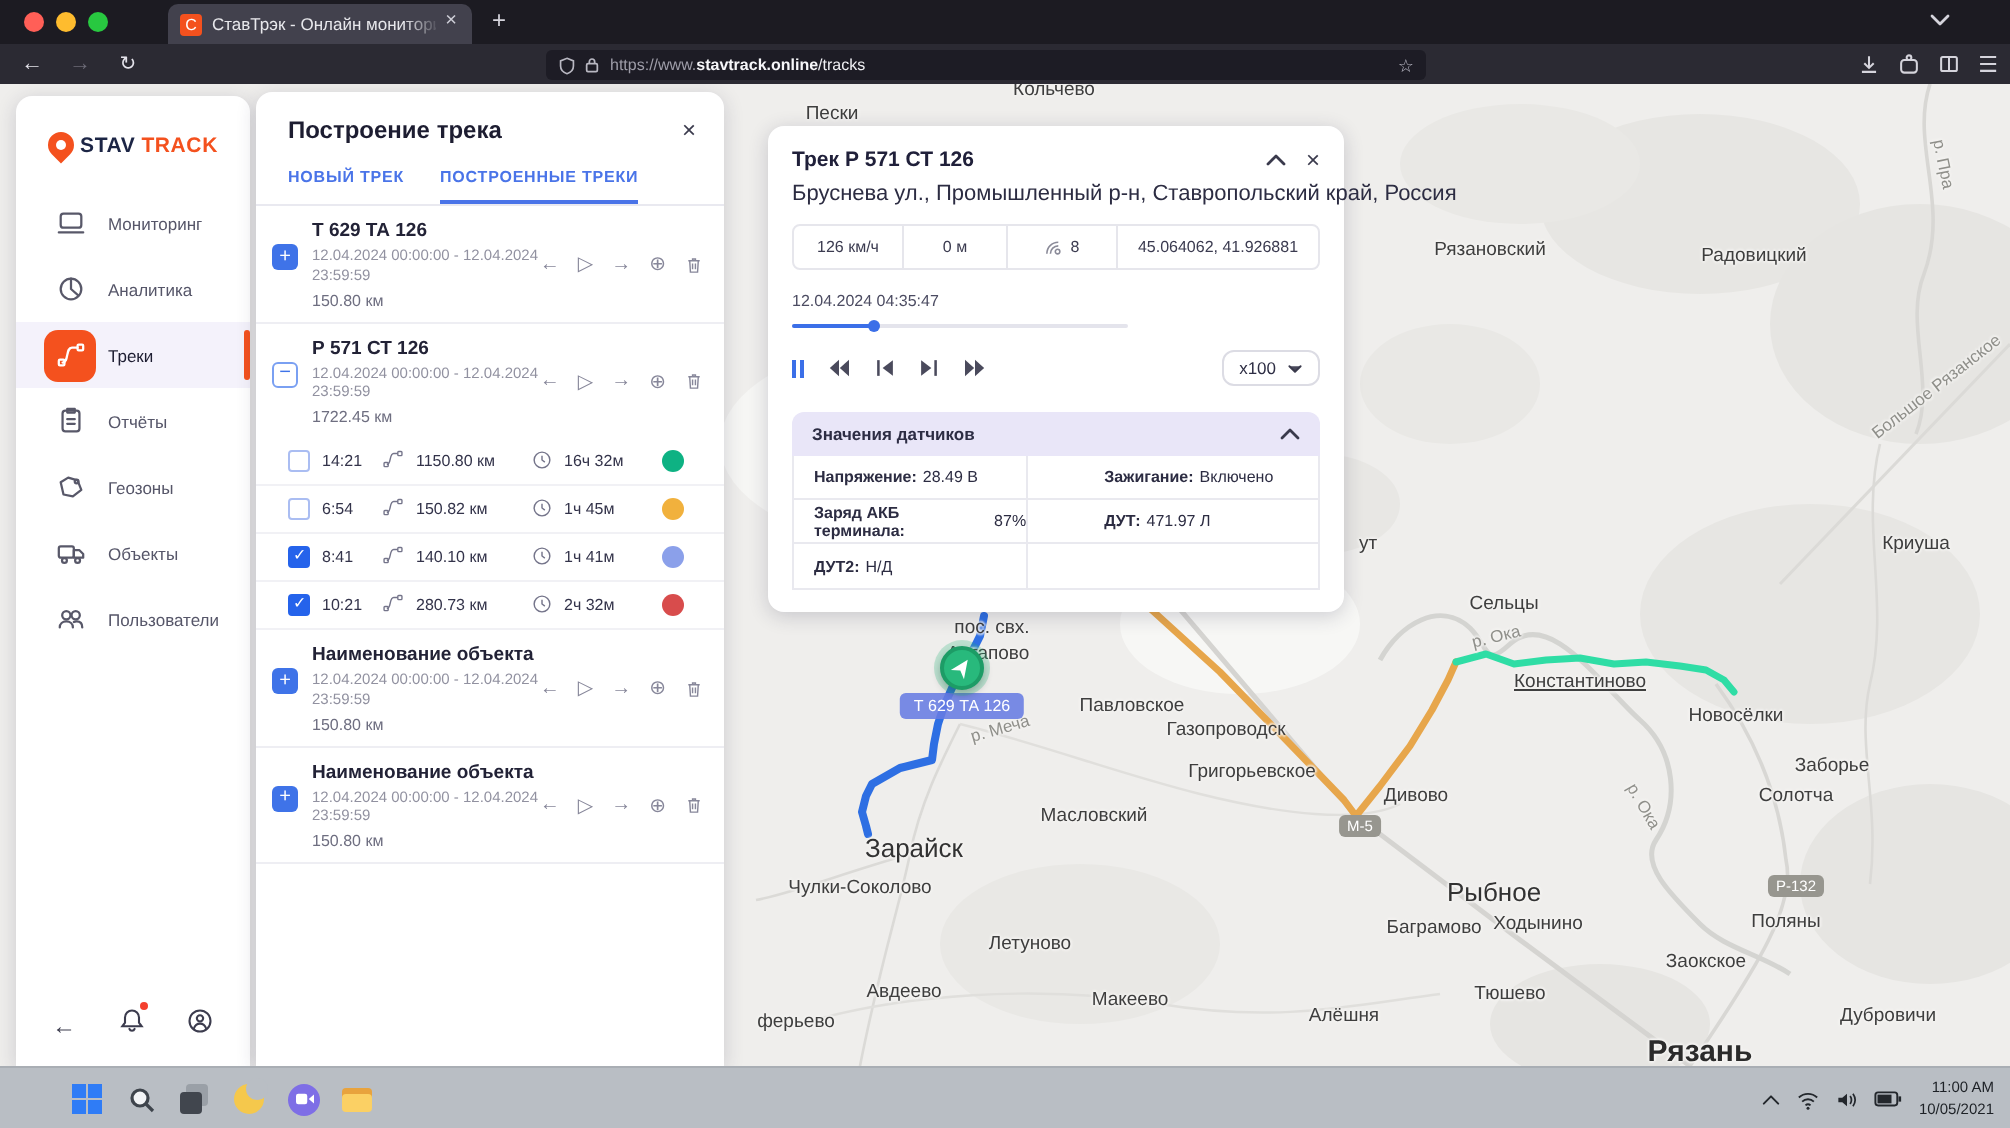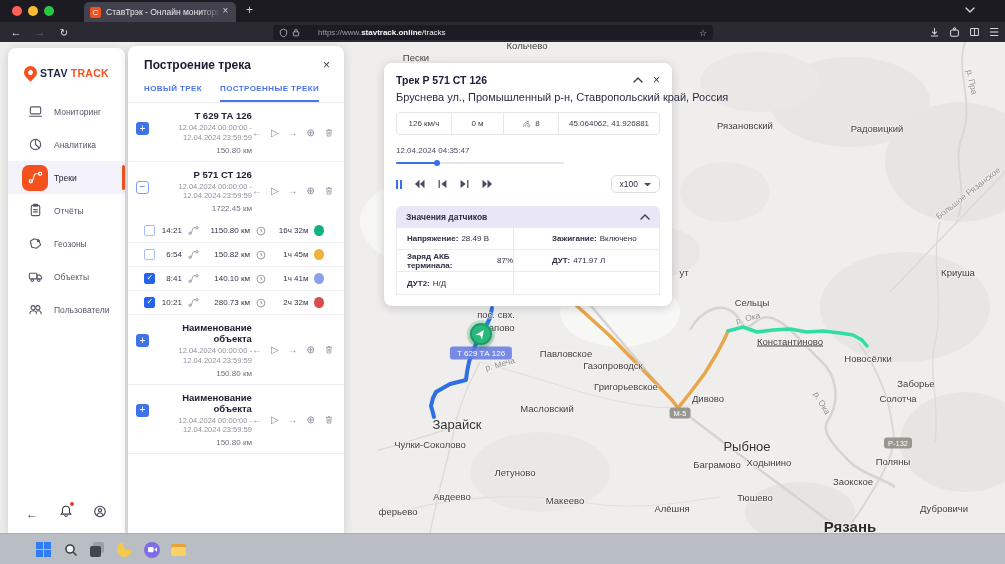--- a/index.html
+++ b/index.html
@@ -14,21 +14,21 @@
   .tab-fav { width:11px; height:11px; border-radius:2px; background:#f4511e; color:#fff; font-size:8px; line-height:11px; text-align:center; flex:none; }
   .tab-title { color:#e8e8ec; font-size:8.5px; margin-left:5px; white-space:nowrap; overflow:hidden; width:112px; }
   .tab-fade { position:absolute; right:16px; top:0; width:18px; height:20px; background:linear-gradient(90deg, rgba(66,65,77,0), #42414d); }
   .tab-close { position:absolute; right:4px; top:3px; color:#cfcfd8; font-size:10px; width:13px; text-align:center; }
   .newtab { position:absolute; left:246px; top:3px; color:#d5d4dc; font-size:12px; }
   .win-chevron { position:absolute; right:30px; top:7px; }
   .toolbar { position:absolute; left:0; top:22px; width:1005px; height:20px; background:#2b2a33; z-index:50; display:flex; align-items:center; }
   .nav-ic { color:#e3e2ea; font-size:11px; width:16px; text-align:center; }
   .nav-back{ margin-left:8px; } .nav-fwd{ margin-left:8px; color:#6c6b77; } .nav-reload{ margin-left:8px; font-size:10px; }
   .urlbar { position:absolute; left:273px; top:3px; width:440px; height:15px; background:#1d1c25; border-radius:3px; display:flex; align-items:center; padding:0 6px; }
-  .url-text { font-size:8px; margin-left:18px; white-space:nowrap; }
+  .url-text { font-size:8px; margin-left:5px; white-space:nowrap; }
   .url-prefix { color:#9e9da8; } .url-host { color:#f7f7fa; font-weight:bold; } .url-path { color:#f0f0f4; }
   .url-star { margin-left:auto; color:#b9b8c4; font-size:9px; }
   .tb-right { position:absolute; right:6px; top:0; height:20px; display:flex; align-items:center; gap:9px; }
   .tb-right .gly { color:#d5d4dc; font-size:11px; }
 
   
   .map { position:absolute; left:0; top:42px; width:1005px; height:491px; overflow:hidden; background:#efeeec; }
   .map svg.terrain { position:absolute; left:0; top:0; z-index:0; }
   .map svg.tracks { position:absolute; left:0; top:0; z-index:2; }
   .map-labels { position:absolute; left:0; top:0; width:100%; height:100%; z-index:3; pointer-events:none; }
@@ -61,22 +61,22 @@
   .menu-item.active::after { content:""; position:absolute; right:0; top:4px; bottom:4px; width:3px; background:#f4511e; border-radius:2px; }
   .menu-item svg { stroke:#585869; stroke-width:1.2; fill:none; stroke-linecap:round; stroke-linejoin:round; }
   .menu-item.active .mi-icon svg { stroke:#fff; }
   .sb-bottom { position:absolute; left:0; right:0; bottom:10px; display:flex; justify-content:space-between; padding:0 18px; align-items:center; }
   .sb-bottom svg { stroke:#3c3c4e; stroke-width:1.2; fill:none; stroke-linecap:round; }
   .bell-wrap { position:relative; }
   .bell-dot { position:absolute; right:-1px; top:-2px; width:4px; height:4px; border-radius:50%; background:#f43f2e; }
   .back-gly { color:#3c3c4e; font-size:12px; }
 
   
-  .tpanel { position:absolute; left:128px; top:46px; width:216px; height:487px; background:#fff; border-radius:8px 8px 0 0;
-            box-shadow:0 2px 10px rgba(40,40,70,.18); z-index:10; overflow:hidden;text-align:right; }
+  .tpanel { position:absolute; left:128px; top:46px; width:234px; height:487px; background:#fff; border-radius:8px 8px 0 0;
+            box-shadow:0 2px 10px rgba(40,40,70,.18); z-index:10; overflow:hidden; }
   .tp-head { display:flex; align-items:center; padding:12px 14px 8px 16px; }
   .tp-title { font-size:12px; font-weight:bold; color:#1d1d31; }
   .tp-close { margin-left:auto; color:#3a3a4c; font-size:12px; }
   .tp-tabs { display:flex; gap:18px; padding:4px 0 0 16px; border-bottom:1px solid #e9e9f0; }
   .tp-tab { font-size:8px; letter-spacing:.4px; color:#4a74e8; padding-bottom:7px; font-weight:bold; }
   .tp-tab.active { border-bottom:2px solid #4a74e8; }
   .tp-track { display:flex; padding:7px 10px 6px 8px; border-bottom:1px solid #eeeef3; }
   .expand { width:13px; height:13px; border-radius:3px; margin-top:12px; flex:none; display:flex; align-items:center; justify-content:center; font-size:10px; line-height:1; }
   .expand.plus { background:#3f73e8; color:#fff; }
   .expand.minus { background:#fff; border:1px solid #7aa0f2; color:#3f73e8; }
@@ -647,15 +647,37 @@
               <polygon points="8.5,4.5 12,1.5 12,7.5" fill="#fff"></polygon>
             </svg>
           </span>
       </span>
       <span class="tb-ic">
           <span class="folder-back"></span>
           <span class="folder-front"></span>
         </span>
       <span class="tb-ic"><span class="edge"></span></span>
     </div>
+    <div class="tray">
+      <svg class="chev" width="9" height="6" viewBox="0 0 10 6" style="stroke:#23272c;">
+          <path d="M1 5 L5 1 L9 5"></path>
+        </svg>
+      <svg width="12" height="10" viewBox="0 0 14 12">
+          <path d="M1.5 4.5a8 8 0 0 1 11 0M3.5 7a5 5 0 0 1 7 0M5.5 9.2a2.2 2.2 0 0 1 3 0"></path>
+          <circle cx="7" cy="11" r=".9" fill="#23272c" stroke="none"></circle>
+        </svg>
+      <svg width="11" height="10" viewBox="0 0 14 12">
+          <polygon points="1.5,4.5 4,4.5 7,2 7,10 4,7.5 1.5,7.5" fill="#23272c" stroke="none"></polygon>
+          <path d="M9 3.5a4.5 4.5 0 0 1 0 5M10.8 2a7 7 0 0 1 0 8"></path>
+        </svg>
+      <svg width="14" height="9" viewBox="0 0 16 10">
+          <rect x=".8" y="1.2" width="12.5" height="7.5" rx="1.5"></rect>
+          <rect x="2" y="2.5" width="8" height="5" fill="#23272c" stroke="none"></rect>
+          <rect x="14" y="3.5" width="1.5" height="3" fill="#23272c" stroke="none"></rect>
+        </svg>
+      <div class="tray-time">
+        <div>11:00 AM</div>
+        <div>10/05/2021</div>
+      </div>
+    </div>
   </div>
 
 </div>
 
 </body></html>

